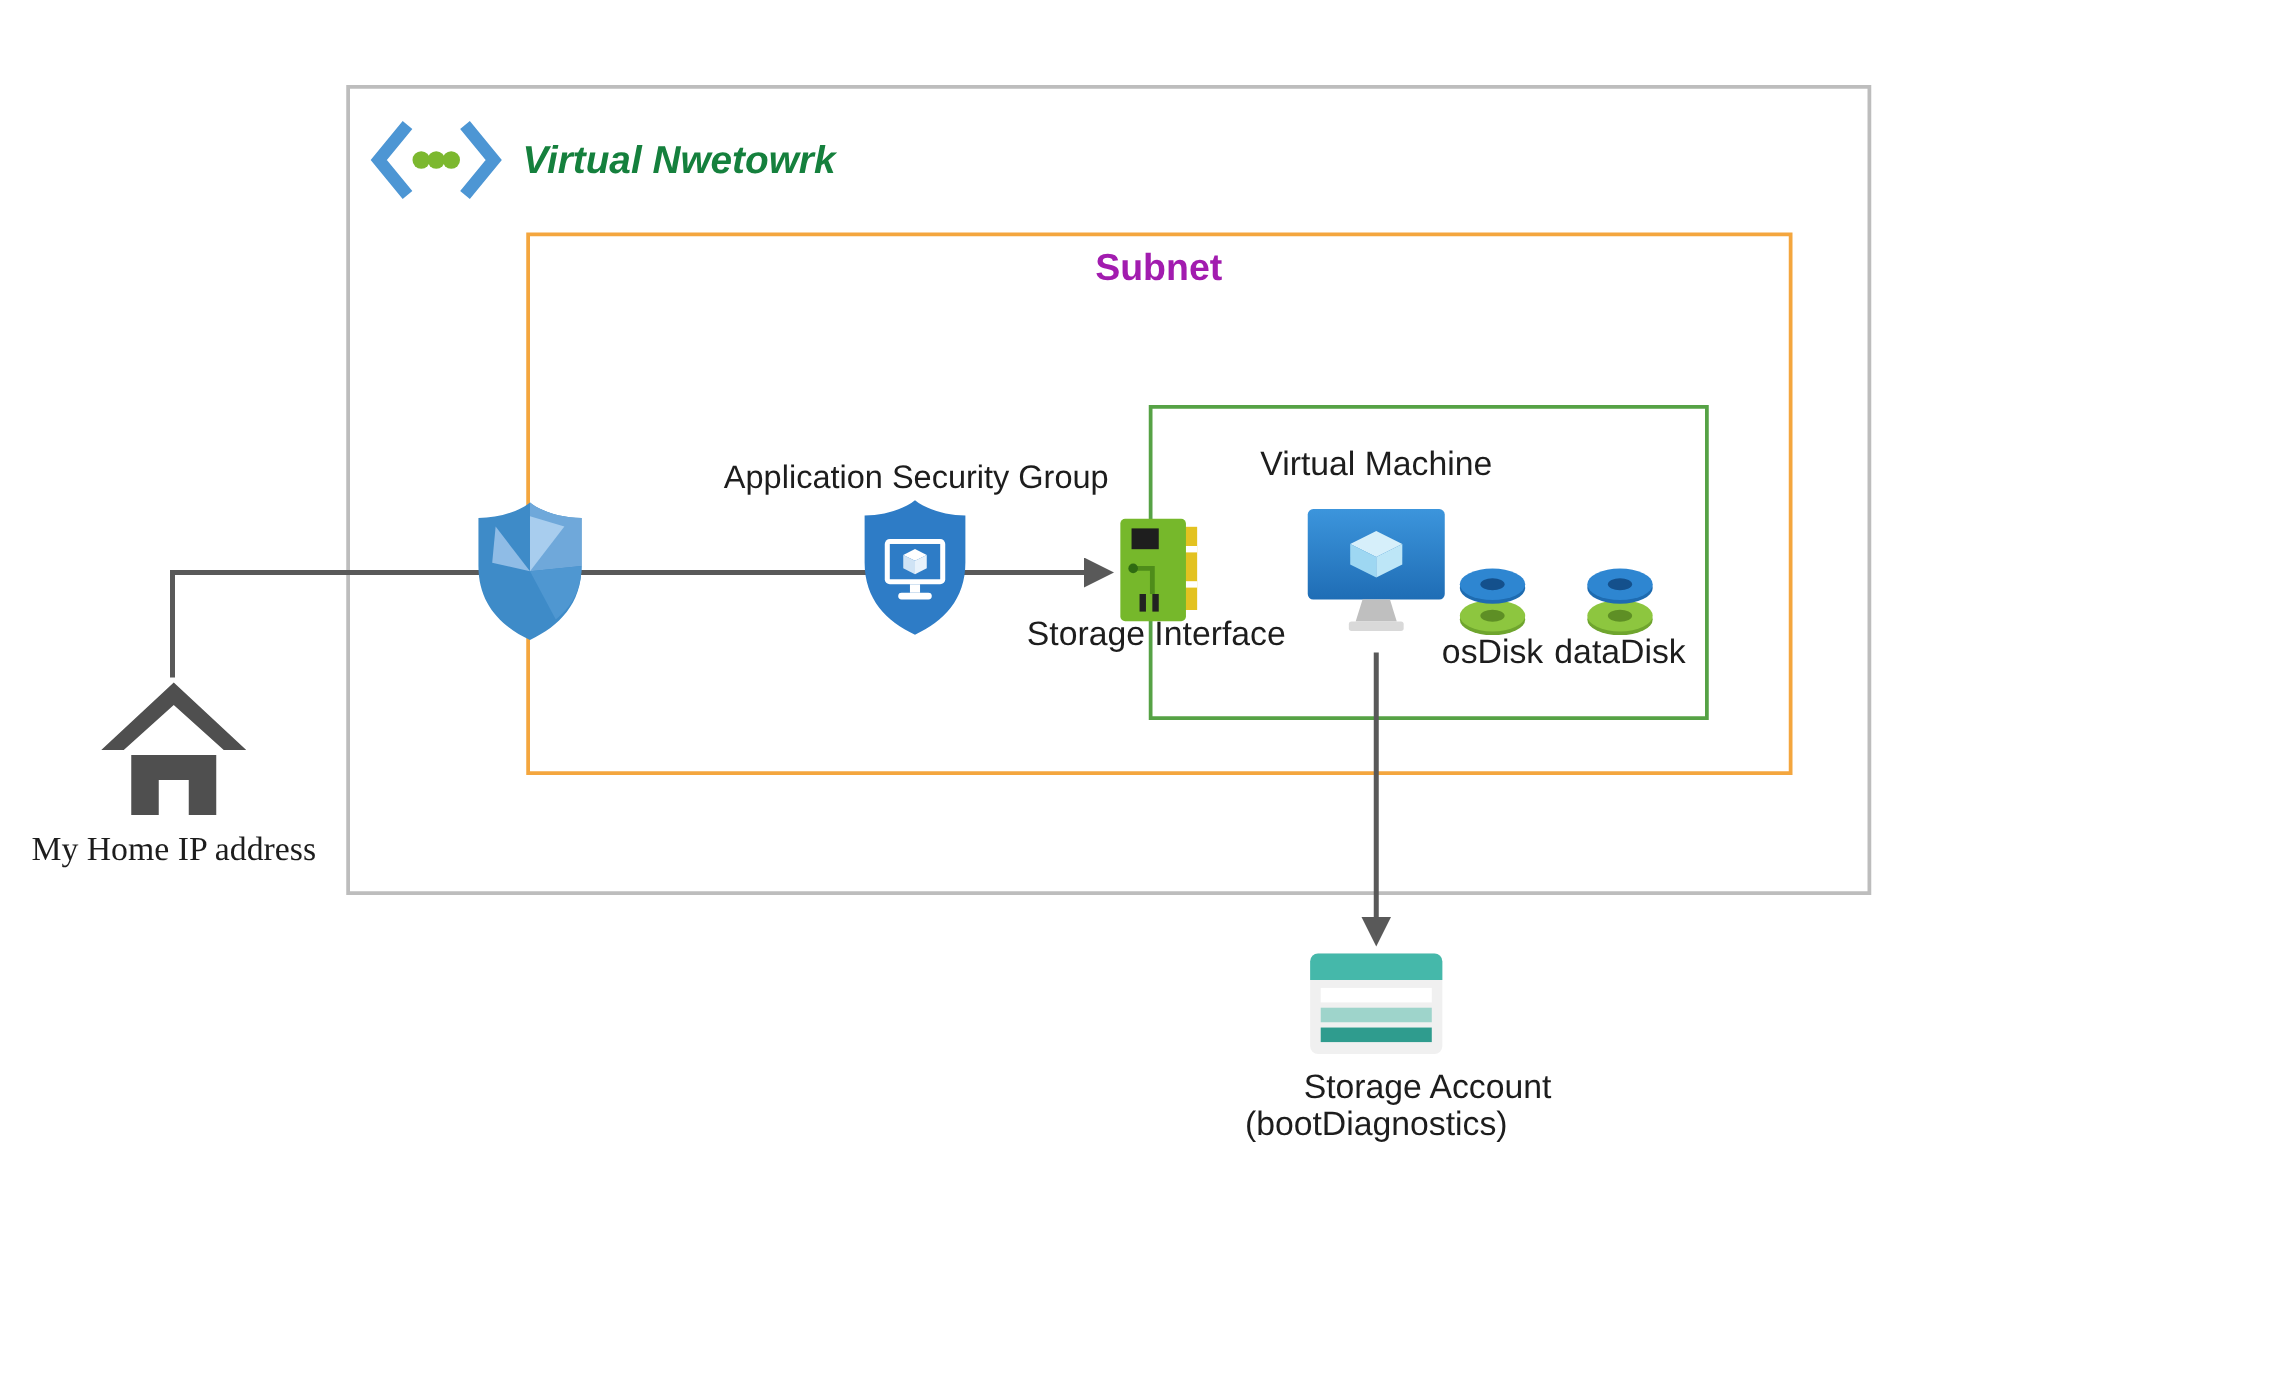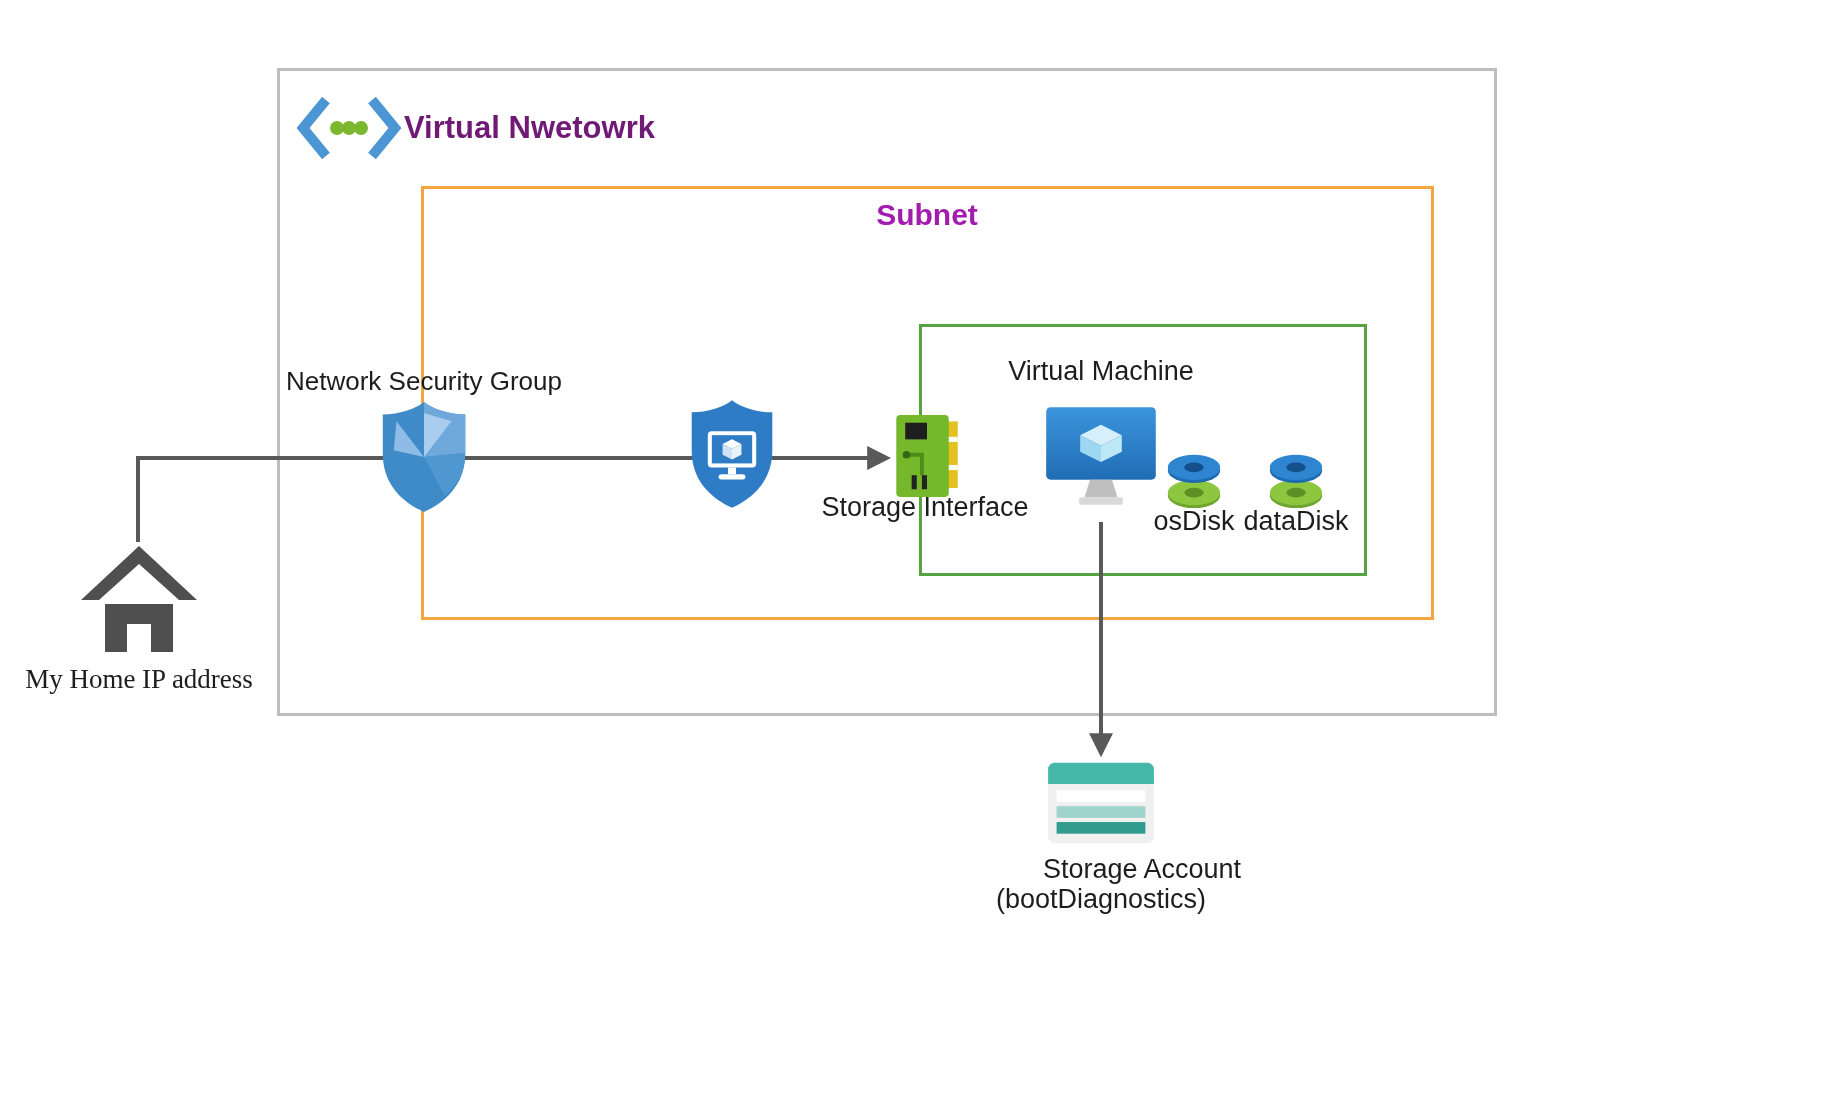--- a/index.html
+++ b/index.html
@@ -20,22 +20,22 @@
     position: absolute;
     transform: translateX(-50%);
     font-size: 27px;
     color: #1d1d1d;
     white-space: nowrap;
     text-align: center;
     z-index: 4;
   }
   .label.small { font-size: 26px; }
   .title-vnet {
-    position: absolute; left: 404px; top: 110px;
-    font-size: 31px; font-weight: bold; color: #701a75; z-index: 4; white-space: nowrap;
+    position: absolute; left: 418px; top: 110px;
+    font-size: 31px; font-weight: bold; color: #15803d; z-index: 4; white-space: nowrap; font-style: italic;
   }
   .title-subnet {
     position: absolute; left: 927px; top: 198px; transform: translateX(-50%);
     font-size: 30px; font-weight: bold; color: #a21caf; z-index: 4; white-space: nowrap;
   }
   .icon { position: absolute; z-index: 3; }
   .arrows { position: absolute; left: 0; top: 0; width: 1836px; height: 1102px; z-index: 2; pointer-events: none; }
 </style>
 </head>
 <body>
@@ -62,31 +62,31 @@
       <path d="M78 6 L101 34 L78 62" fill="none" stroke="#4d96d4" stroke-width="10"></path>
       <circle cx="43" cy="34" r="7" fill="#7cb82f"></circle>
       <circle cx="55" cy="34" r="7" fill="#7cb82f"></circle>
       <circle cx="67" cy="34" r="7" fill="#7cb82f"></circle>
     </svg>
   </div>
   <div class="title-vnet">Virtual Nwetowrk</div>
 
   <div class="title-subnet">Subnet</div>
 
-  <div class="label small" style="left:424px; top:366px;">Network Security Group</div>
   <div class="icon" style="left:380px; top:400px; width:88px; height:114px;">
     <svg width="88" height="114" viewBox="0 0 64 82">
       <path d="M32 1 C38 6 50 10 62 10 L62 38 C62 60 49 73 32 81 C15 73 2 60 2 38 L2 10 C14 10 26 6 32 1 Z" fill="#3e8bc8"></path>
       <path d="M32 1 C38 6 50 10 62 10 L62 38 L32 41 Z" fill="#6fa8da"></path>
       <path d="M32 9 L52 15 L32 41 Z" fill="#a8cdee"></path>
       <path d="M12 15 L32 41 L10 36 Z" fill="#8fbce6"></path>
       <path d="M32 41 L62 38 C62 52 56 62 47 69 Z" fill="#4f97d1"></path>
     </svg>
   </div>
 
+  <div class="label small" style="left:733px; top:366px;">Application Security Group</div>
   <div class="icon" style="left:689px; top:398px; width:86px; height:112px;">
     <svg width="86" height="112" viewBox="0 0 64 82">
       <path d="M32 1 C38 6 50 10 62 10 L62 38 C62 60 49 73 32 81 C15 73 2 60 2 38 L2 10 C14 10 26 6 32 1 Z" fill="#2e7cc6"></path>
       <rect x="14" y="24" width="36" height="27" rx="3" fill="#ffffff"></rect>
       <rect x="17" y="27" width="30" height="21" fill="#2e7cc6"></rect>
       <polygon points="32,30 39,33.5 32,37 25,33.5" fill="#ffffff"></polygon>
       <polygon points="25,33.5 32,37 32,45 25,41.5" fill="#cfe3f5"></polygon>
       <polygon points="39,33.5 32,37 32,45 39,41.5" fill="#e8f2fb"></polygon>
       <rect x="29" y="51" width="6" height="5" fill="#ffffff"></rect>
       <rect x="22" y="56" width="20" height="4" rx="2" fill="#ffffff"></rect>

